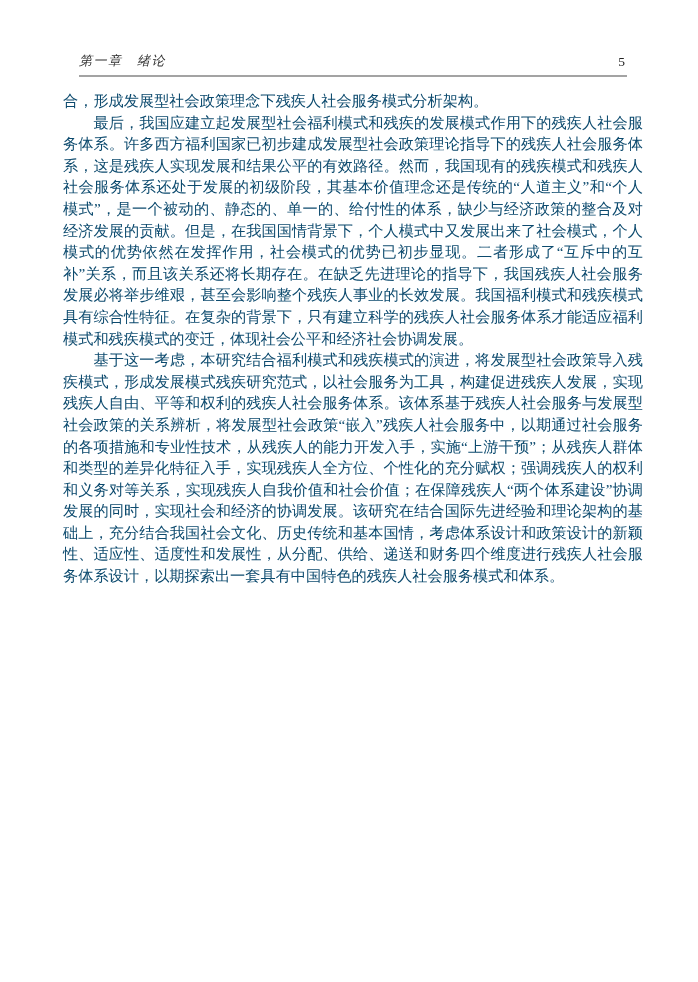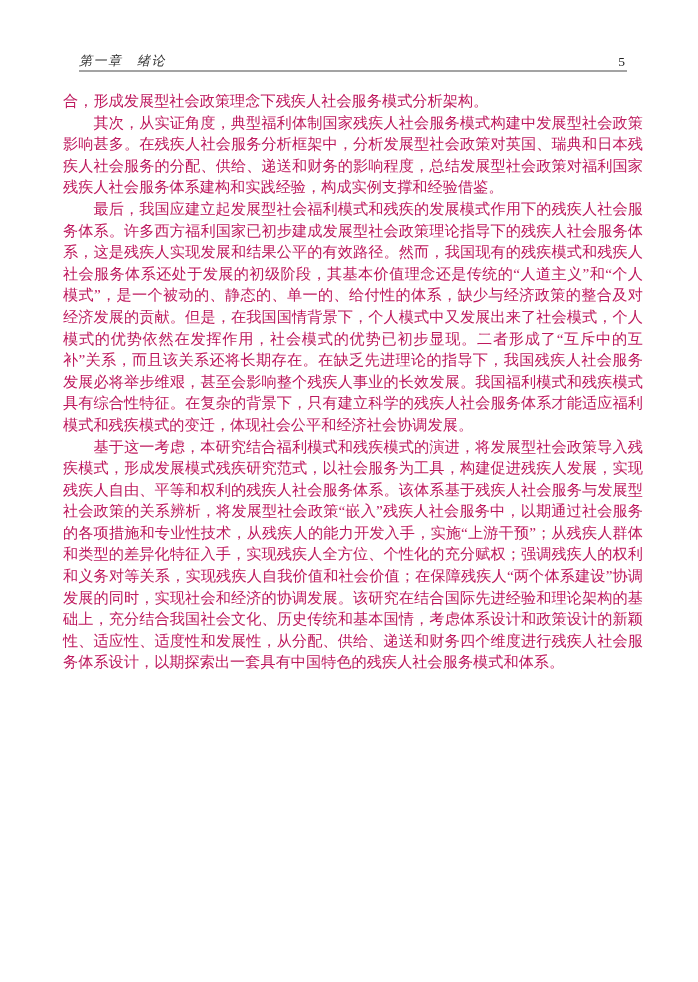--- a/index.html
+++ b/index.html
@@ -18,20 +18,21 @@
   }
   
   .running-header {
     position: absolute;
     left: 79px;
     top: 52px;
     width: 548px;
     display: flex;
     justify-content: space-between;
     align-items: flex-end;
+    padding-bottom: 5px;
     border-bottom: 2px solid #a3a3a3;
   }
   .chapter-title {
     font-size: 13px;
     color: #2f2f2f;
     font-style: italic;
     letter-spacing: 1.5px;
     white-space: pre;
   }
   .page-number {
@@ -40,21 +41,21 @@
     padding-right: 2px;
   }
   
   .body-text {
     position: absolute;
     left: 63px;
     top: 90px;
     width: 580px;
     font-size: 15.2px;
     line-height: 21.6px;
-    color: #be185d;
+    color: #0c4a6e;
     text-align: justify;
     text-justify: inter-ideograph;
   }
   .body-text p {
     margin: 0;
     padding: 0;
     text-indent: 2em;
   }
   .body-text p.no-indent {
     text-indent: 0;
@@ -65,18 +66,17 @@
 
 <div class="page">
 
   <div class="running-header">
     <span class="chapter-title">第一章　绪论</span>
     <span class="page-number">5</span>
   </div>
 
   <div class="body-text">
     <p class="no-indent">合，形成发展型社会政策理念下残疾人社会服务模式分析架构。</p>
-    <p>其次，从实证角度，典型福利体制国家残疾人社会服务模式构建中发展型社会政策影响甚多。在残疾人社会服务分析框架中，分析发展型社会政策对英国、瑞典和日本残疾人社会服务的分配、供给、递送和财务的影响程度，总结发展型社会政策对福利国家残疾人社会服务体系建构和实践经验，构成实例支撑和经验借鉴。</p>
     <p>最后，我国应建立起发展型社会福利模式和残疾的发展模式作用下的残疾人社会服务体系。许多西方福利国家已初步建成发展型社会政策理论指导下的残疾人社会服务体系，这是残疾人实现发展和结果公平的有效路径。然而，我国现有的残疾模式和残疾人社会服务体系还处于发展的初级阶段，其基本价值理念还是传统的“人道主义”和“个人模式”，是一个被动的、静态的、单一的、给付性的体系，缺少与经济政策的整合及对经济发展的贡献。但是，在我国国情背景下，个人模式中又发展出来了社会模式，个人模式的优势依然在发挥作用，社会模式的优势已初步显现。二者形成了“互斥中的互补”关系，而且该关系还将长期存在。在缺乏先进理论的指导下，我国残疾人社会服务发展必将举步维艰，甚至会影响整个残疾人事业的长效发展。我国福利模式和残疾模式具有综合性特征。在复杂的背景下，只有建立科学的残疾人社会服务体系才能适应福利模式和残疾模式的变迁，体现社会公平和经济社会协调发展。</p>
     <p>基于这一考虑，本研究结合福利模式和残疾模式的演进，将发展型社会政策导入残疾模式，形成发展模式残疾研究范式，以社会服务为工具，构建促进残疾人发展，实现残疾人自由、平等和权利的残疾人社会服务体系。该体系基于残疾人社会服务与发展型社会政策的关系辨析，将发展型社会政策“嵌入”残疾人社会服务中，以期通过社会服务的各项措施和专业性技术，从残疾人的能力开发入手，实施“上游干预”；从残疾人群体和类型的差异化特征入手，实现残疾人全方位、个性化的充分赋权；强调残疾人的权利和义务对等关系，实现残疾人自我价值和社会价值；在保障残疾人“两个体系建设”协调发展的同时，实现社会和经济的协调发展。该研究在结合国际先进经验和理论架构的基础上，充分结合我国社会文化、历史传统和基本国情，考虑体系设计和政策设计的新颖性、适应性、适度性和发展性，从分配、供给、递送和财务四个维度进行残疾人社会服务体系设计，以期探索出一套具有中国特色的残疾人社会服务模式和体系。</p>
   </div>
 
 </div>
 
 </body></html>

